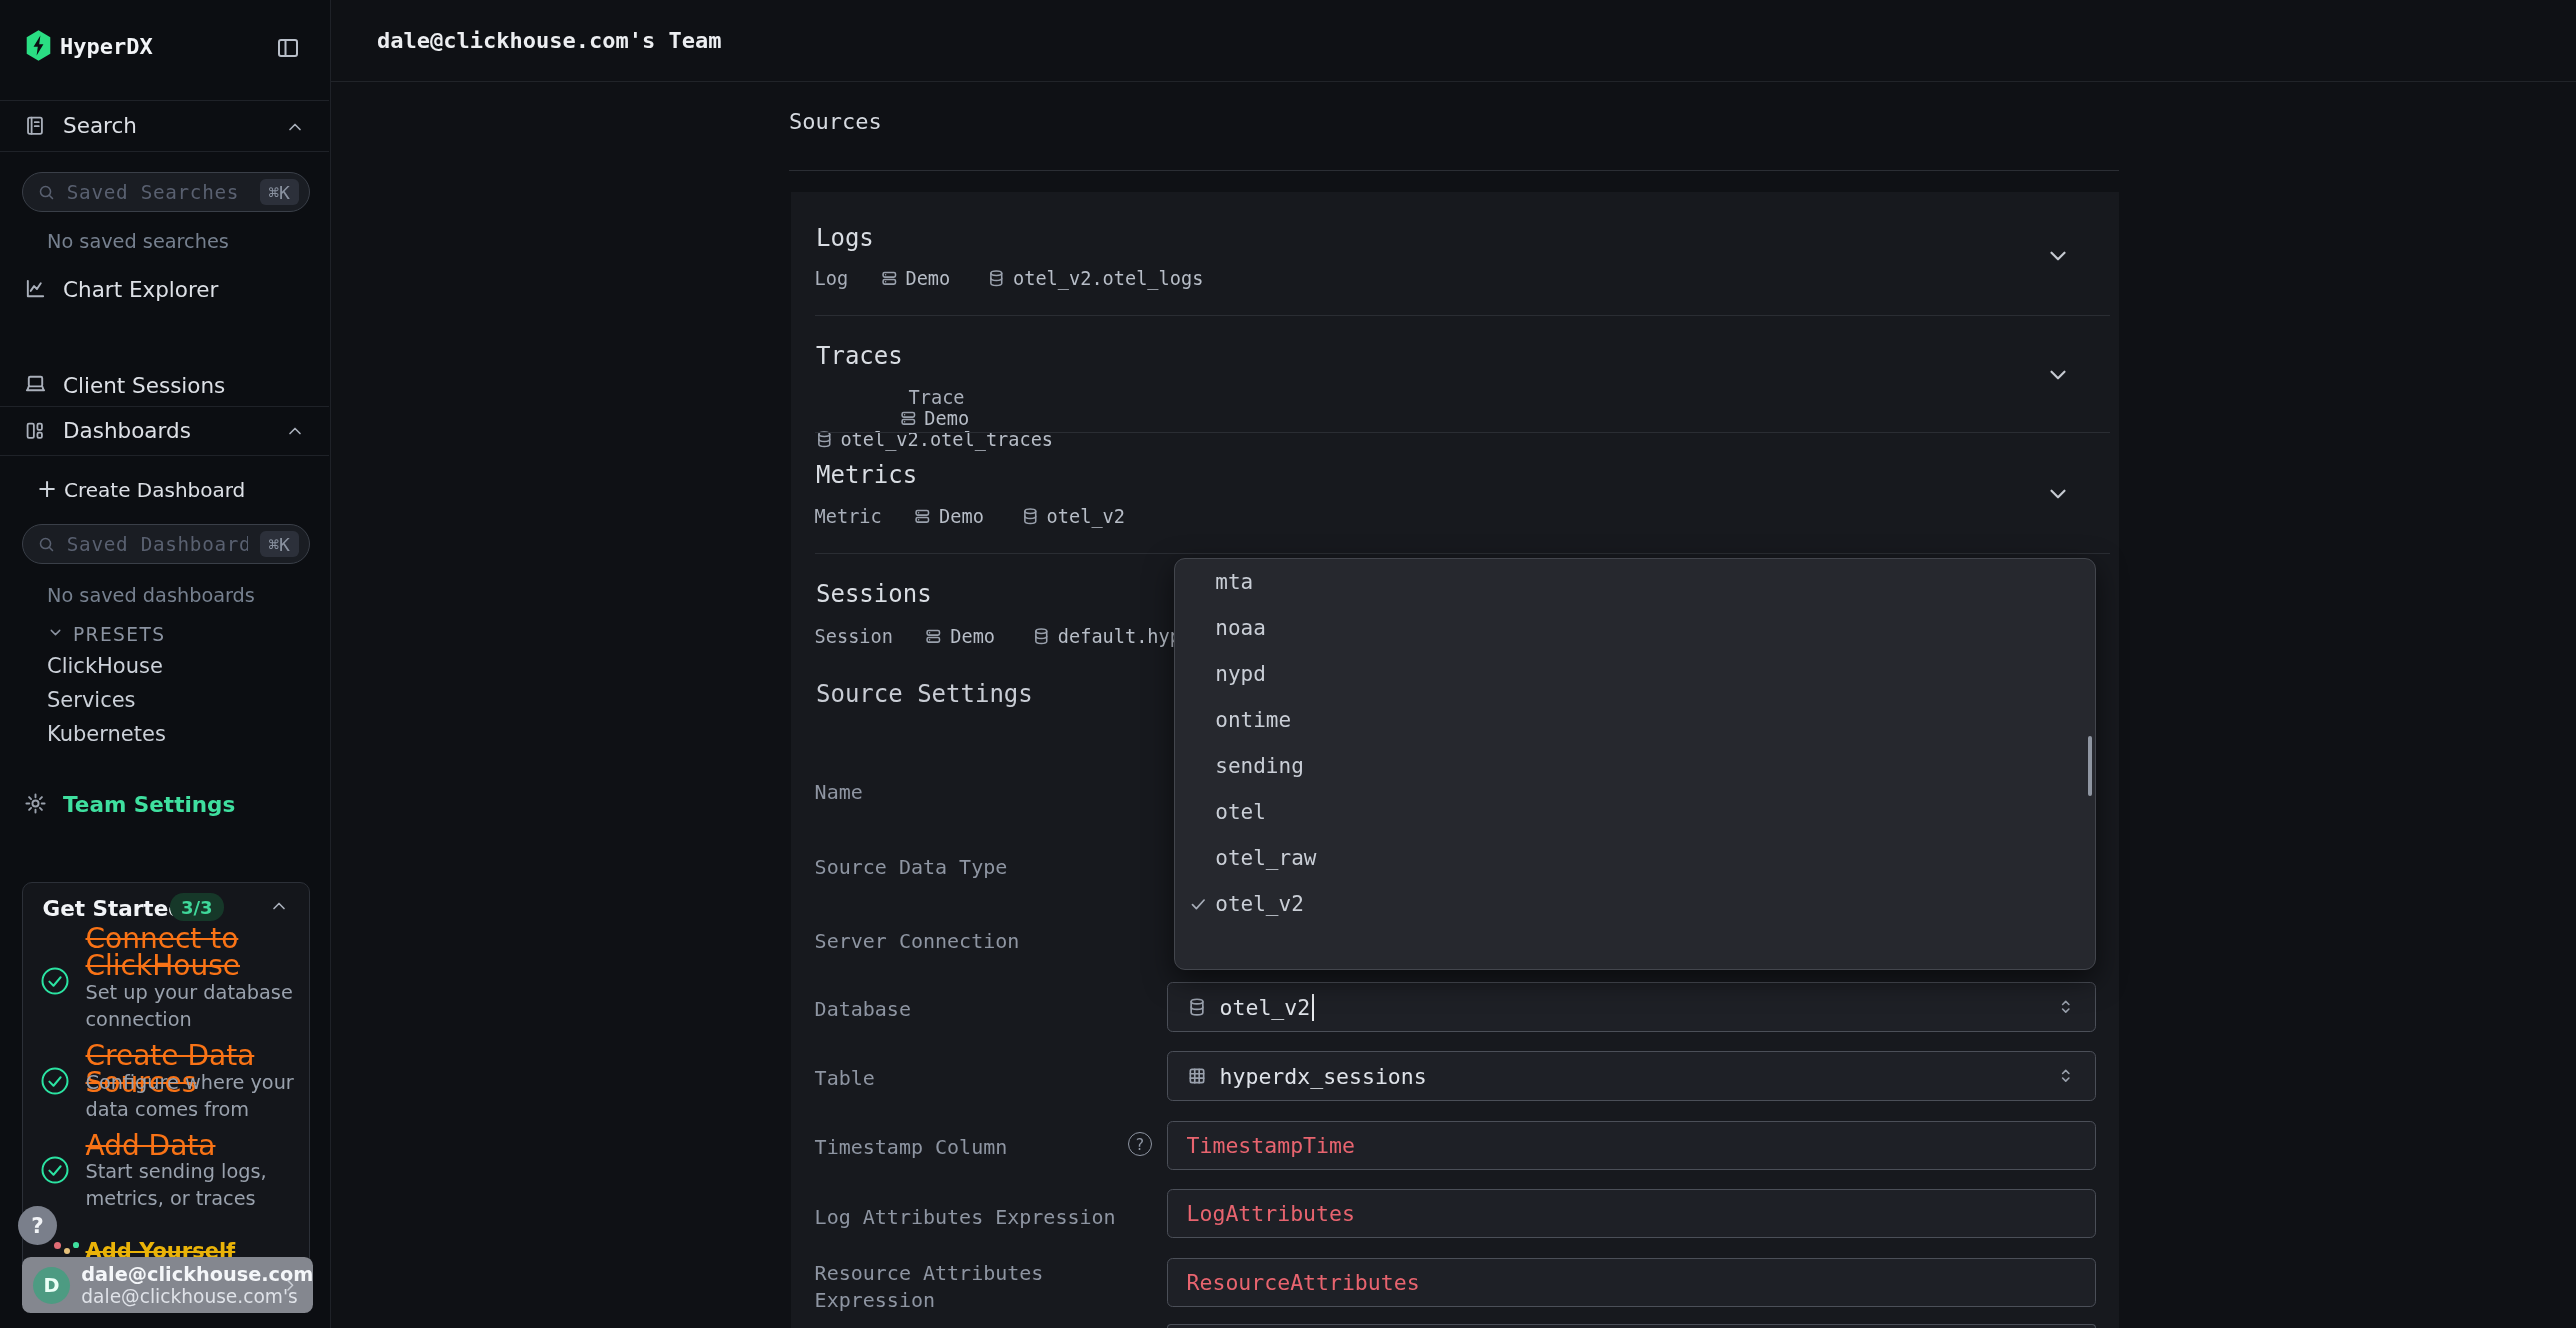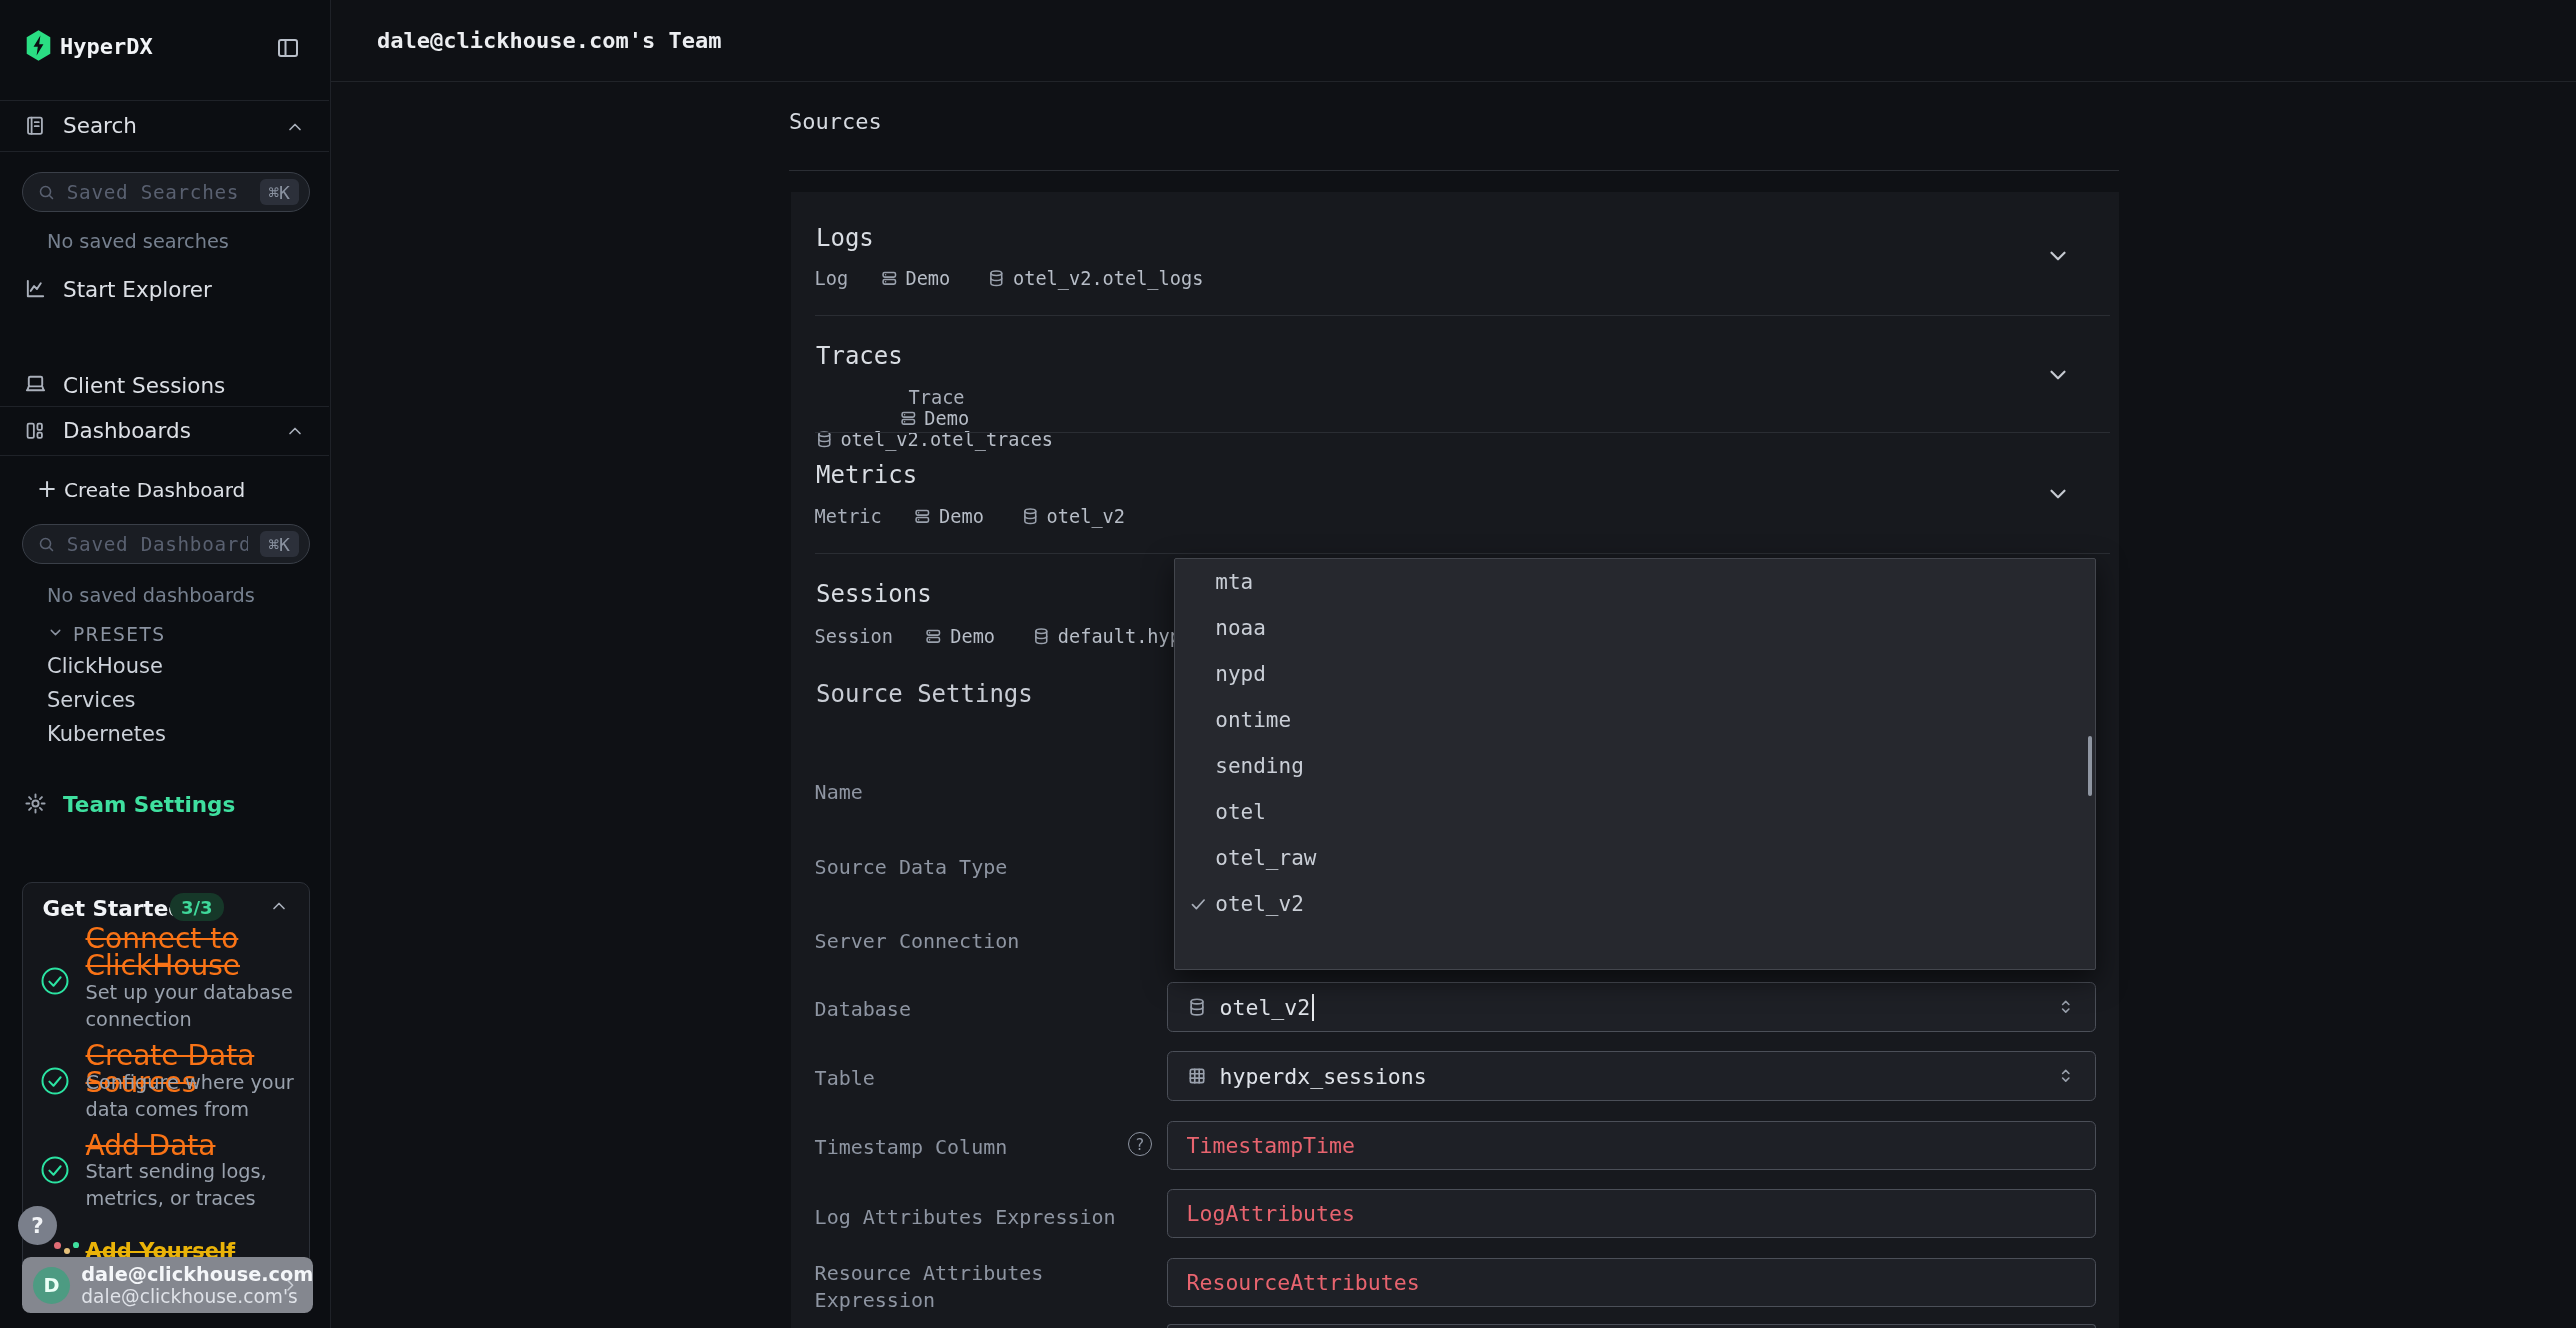--- a/index.html
+++ b/index.html
@@ -34,21 +34,21 @@
   .hr{position:absolute;left:23.6px;width:1295px;height:0;border-top:1.4px solid #2a2d33;}
   .flabel{font-size:20px;color:#8e95a2;}
   .inp{position:absolute;left:376px;width:929px;background:#1e2026;border:1.4px solid #4b4f58;
        border-radius:5.7px;box-sizing:border-box;display:flex;align-items:center;padding:0 18.6px;}
   .inp .val{font-size:21.5px;color:#dfe3e9;}
   .inp .red{font-size:21.5px;color:#e8646f;}
   .updown{margin-left:auto;color:#9aa1ad;display:flex;}
   .caret{width:2.1px;height:27px;background:#e8eaed;margin-left:1.4px;}
   
   #dropdown{position:absolute;left:1174px;top:558px;width:922px;height:412px;background:#26282e;
-            border:1.4px solid #43464d;border-radius:2px;box-sizing:border-box;
+            border:1.4px solid #43464d;border-radius:11px;box-sizing:border-box;
             box-shadow:0 10px 29px rgba(0,0,0,.55);}
   .opt{height:46px;display:flex;align-items:center;padding-left:14.3px;font-size:21px;color:#c9ced6;}
   .opt .chk{width:26px;display:inline-flex;color:#a7adb8;}
   #scrollthumb{position:absolute;right:2.9px;top:177px;width:4.3px;height:60px;background:#8f96a2;border-radius:2.1px;}
   
   #gscard{position:absolute;left:21.5px;top:882px;width:288px;height:392px;background:#14161b;
           border:1.4px solid #2c3038;border-radius:10px;box-sizing:border-box;overflow:hidden;}
   .badge{background:#163829;color:#3fd89a;font-weight:bold;font-size:18px;border-radius:13.6px;
          padding:3.6px 11.4px;}
   
@@ -108,21 +108,21 @@
     </div>
     <div class="abs muted" style="left:47px;top:230px;">No saved searches</div>
 
     <div class="abs" style="left:0;top:275px;width:329px;height:43px;">
       <span class="abs" style="left:23.6px;top:2.1px;color:#aab0bb;">
         <svg class="ic" width="23" height="23" viewBox="0 0 24 24">
             <path d="M4 4v16h16"></path>
             <polyline points="7,14.5 10.5,9.5 13.5,12.5 17.5,6.5"></polyline>
           </svg>
       </span>
-      <span class="abs nav-label" style="left:63px;top:2.1px;">Start Explorer</span>
+      <span class="abs nav-label" style="left:63px;top:2.1px;">Chart Explorer</span>
     </div>
     <div class="abs" style="left:0;top:370px;width:329px;height:43px;">
       <span class="abs" style="left:23.6px;top:2.1px;color:#aab0bb;">
         <svg class="ic" width="23" height="23" viewBox="0 0 24 24">
             <rect x="5" y="5" width="14" height="10" rx="1.5"></rect>
             <path d="M3 19h18M5 15l-1.5 4M19 15l1.5 4"></path>
           </svg>
       </span>
       <span class="abs nav-label" style="left:63px;top:2.9px;">Client Sessions</span>
     </div>

